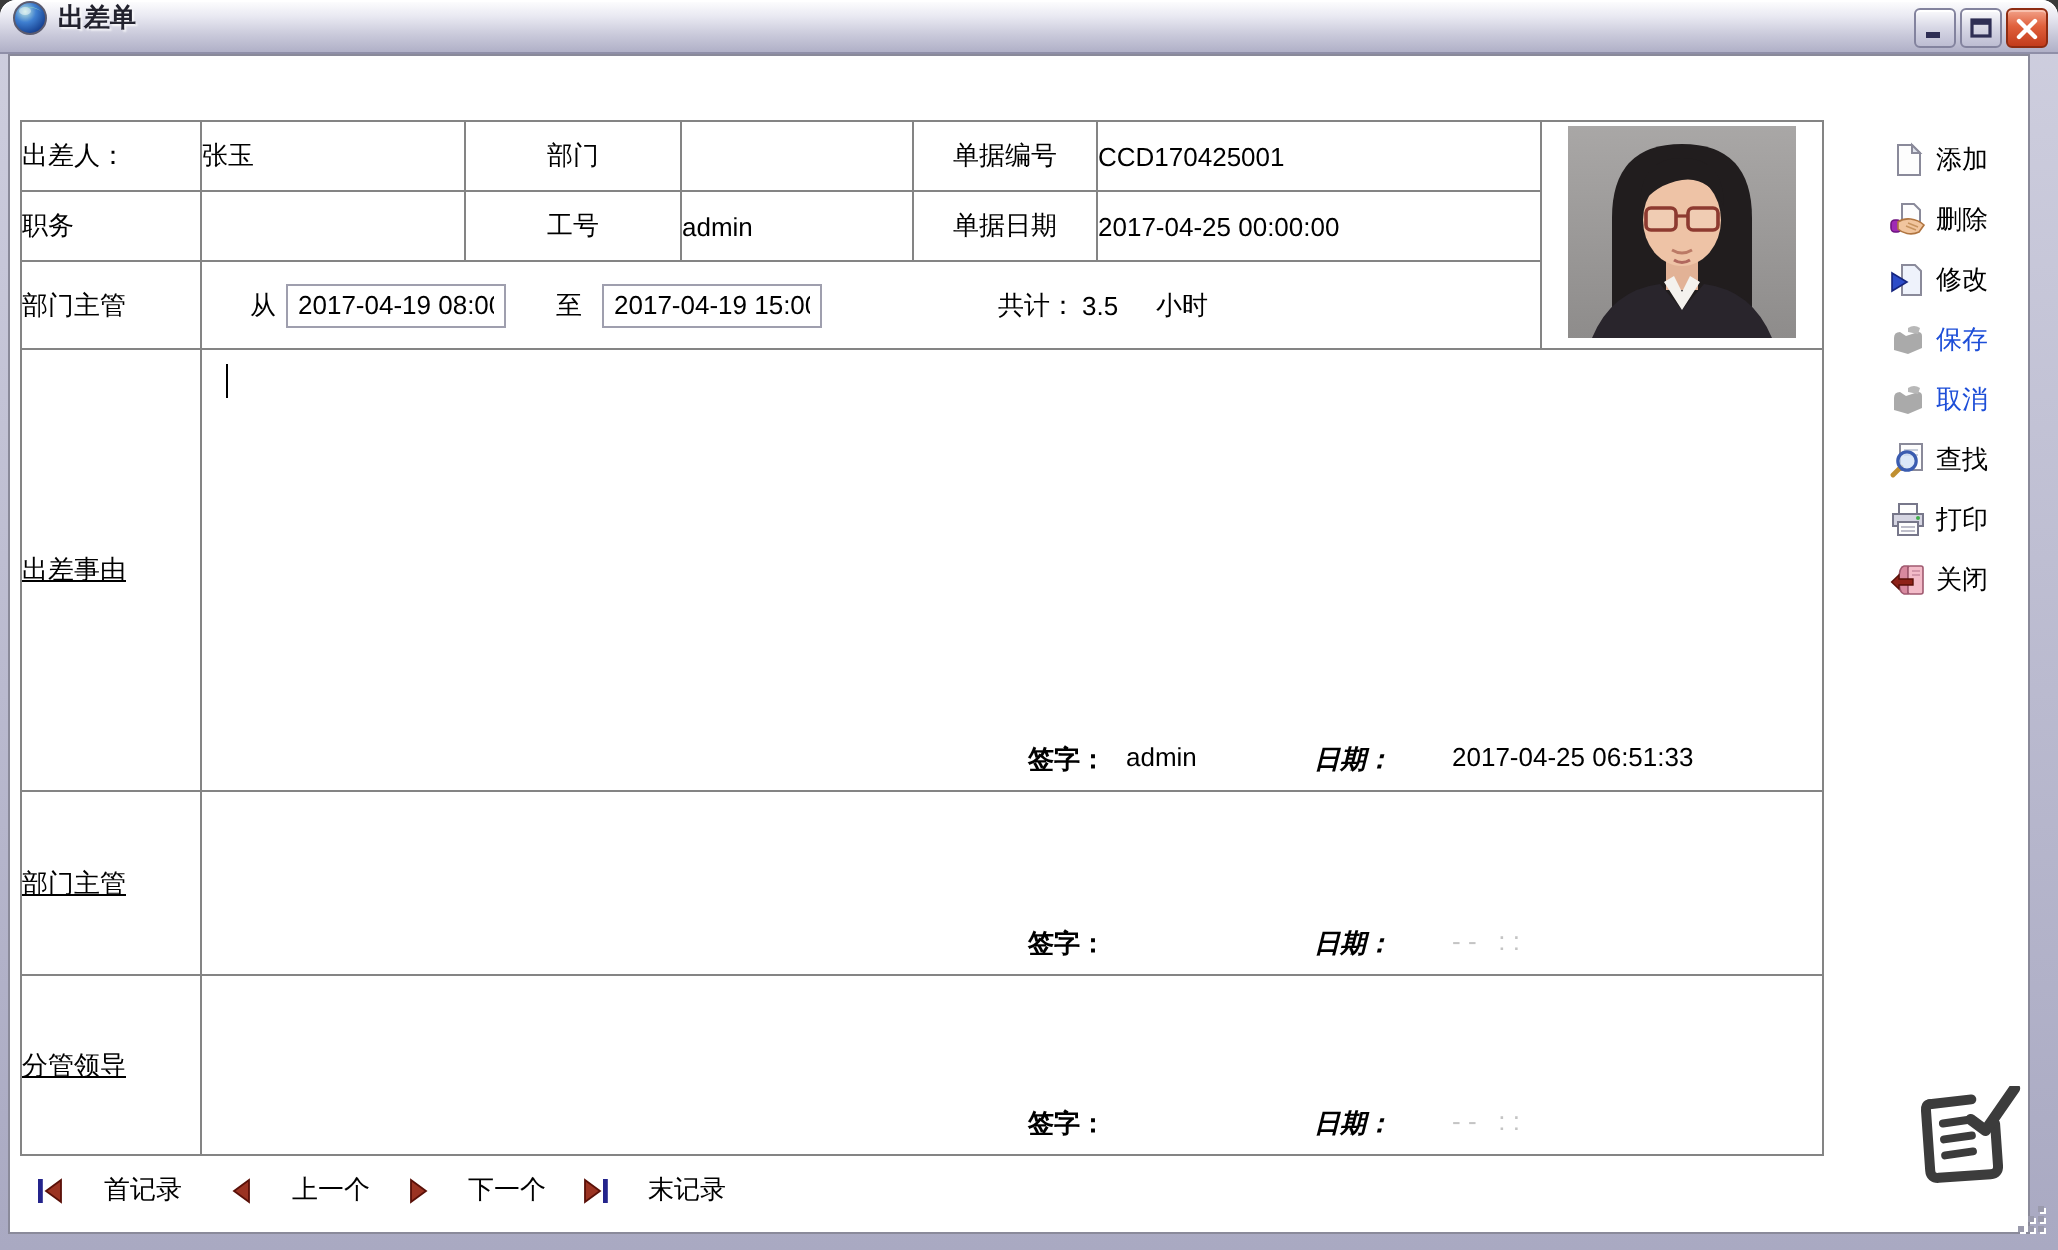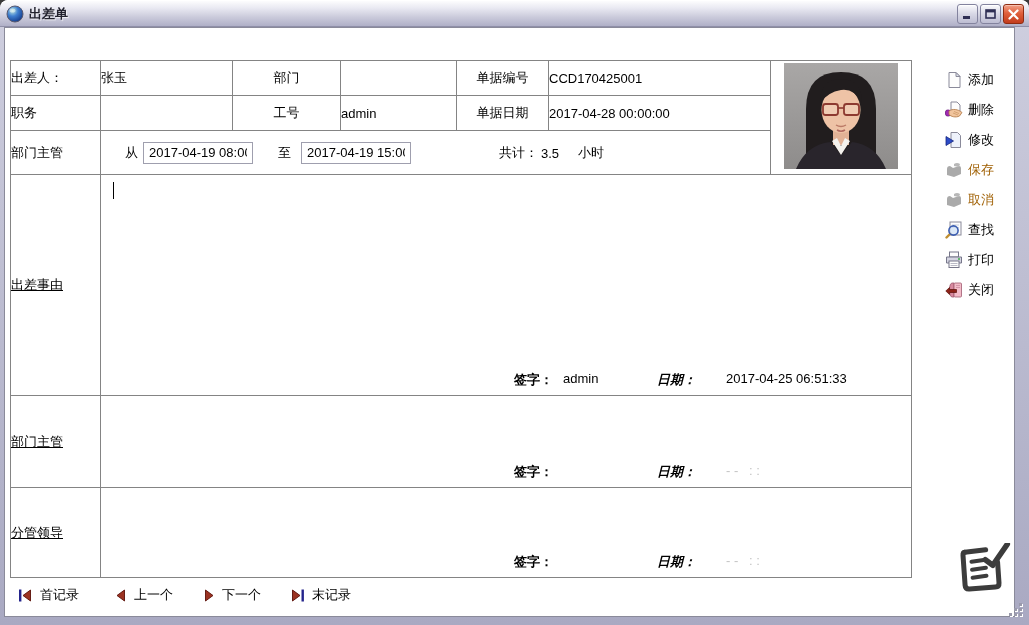--- a/index.html
+++ b/index.html
@@ -1,18 +1,18 @@
 <!DOCTYPE html>
 <html><head>
 <meta charset="utf-8">
 <style>
   * { box-sizing: border-box; margin: 0; padding: 0; }
   body { margin: 0; background: #3a3a3a; font-family: "Liberation Sans", "DejaVu Sans", sans-serif; font-size: 13px; color: #000; }
   .window { position: relative; width: 1029px; height: 625px; background: linear-gradient(to bottom, #cfcfdf, #a9a9c2); border-radius: 8px 8px 0 0; overflow: hidden; }
-  .titlebar { position: absolute; top: 0; left: 0; right: 0; height: 27px; background: linear-gradient(to bottom, #ffffff, #e9e9f2 30%, #c9c9da 65%, #adadc5); border-radius: 8px 8px 0 0; display: flex; align-items: center; padding: 0 6px; box-shadow: inset 0 -1px 0 #8f8fa8, inset 0 1px 0 #ffffff; }
+  .titlebar { position: absolute; top: 0; left: 0; right: 0; height: 27px; background: linear-gradient(to bottom, #ffffff, #e9e9f2 30%, #c9c9da 65%, #adadc5); border-radius: 8px 8px 0 0; display: flex; padding: 0 6px; box-shadow: inset 0 -1px 0 #8f8fa8, inset 0 1px 0 #ffffff; }
   .app-icon { width: 18px; height: 18px; display: inline-block; }
   .title-text { font-weight: bold; font-size: 13px; color: #22222e; margin-left: 5px; text-shadow: 1px 1px 1px rgba(255,255,255,.8); }
   .win-btns { position: absolute; right: 5px; top: 4px; display: flex; gap: 2px; }
   .win-btn { width: 21px; height: 20px; border: 1px solid #83839e; border-radius: 3px; background: linear-gradient(to bottom, #fbfbfd, #d7d7e5 50%, #bdbdd2); display: flex; align-items: center; justify-content: center; box-shadow: inset 0 1px 0 #fff; cursor: default; }
   .win-btn.close-btn { background: linear-gradient(to bottom, #f2a28a, #e0603c 45%, #c23c1c); border-color: #8e2c12; box-shadow: inset 0 1px 0 #f8c0ae; }
   .content { position: absolute; left: 4px; top: 27px; width: 1011px; height: 590px; background: #fff; border: 1px solid #8a8a9a; }
 
   
   table.form { position: absolute; left: 5px; top: 32px; border-collapse: collapse; table-layout: fixed; padding-left: 24px; }
   table.form td { border: 1px solid #848484; padding: 0; position: relative; vertical-align: middle; font-size: 13px; }
@@ -38,26 +38,26 @@
   .sig .s-lbl { left: 413px; font-weight: bold; }
   .sig .s-val { left: 462px; }
   .sig .d-lbl { left: 556px; font-weight: bold; font-style: italic; }
   .sig .d-val { left: 625px; }
   .sig .d-val.placeholder { color: #c4c4c4; }
 
   
   .toolbar { position: absolute; left: 940px; top: 43px; width: 70px; }
   .tb-item { height: 30px; display: flex; align-items: flex-start; gap: 5px; cursor: default; }
   .tb-item .tb-label { font-size: 13px; }
-  .tb-item.disabled .tb-label { color: #a16207; }
+  .tb-item.disabled .tb-label { color: #1d4ed8; }
   .tbicon { width: 18px; height: 18px; flex: 0 0 18px; }
 
   
   .recnav { position: absolute; left: 0; top: 558px; width: 100%; height: 24px; }
-  .nav-item { position: absolute; display: flex; align-items: center; gap: 7px; cursor: default; }
+  .nav-item { position: absolute; display: flex; align-items: center; gap: 19px; cursor: default; }
   .nav-item span { font-size: 13px; }
 
   .logo { position: absolute; left: 946px; top: 515px; }
   .grip { position: absolute; right: 5px; bottom: 7px; width: 15px; height: 15px; }
   .grip i { position: absolute; width: 3px; height: 3px; background: #9a9aac; box-shadow: 1px 1px 0 #fff; }
 </style>
 </head>
 <body>
 
 <div class="window">
@@ -140,21 +140,21 @@
             <path d="M48 78 L57 92 L66 78 L61 75 L57 83 L53 75 Z" fill="#f4f2ee"></path>
           </svg>
         </td>
       </tr>
       <tr style="height:35px">
         <td class="lbl">职务</td>
         <td class="val"></td>
         <td class="lbl-c">工号</td>
         <td class="val">admin</td>
         <td class="lbl-c">单据日期</td>
-        <td class="val">2017-04-28 00:00:00</td>
+        <td class="val">2017-04-25 00:00:00</td>
       </tr>
       <tr style="height:44px">
         <td class="lbl">部门主管</td>
         <td class="time-cell" colspan="5">
           <span class="t-from">从</span>
           <input class="date-box t-box1" value="2017-04-19 08:00" style="">
           <span class="t-to">至</span>
           <input class="date-box t-box2" value="2017-04-19 15:00" style="">
           <span class="t-total-lbl">共计：</span>
           <span class="t-total-val">3.5</span>

